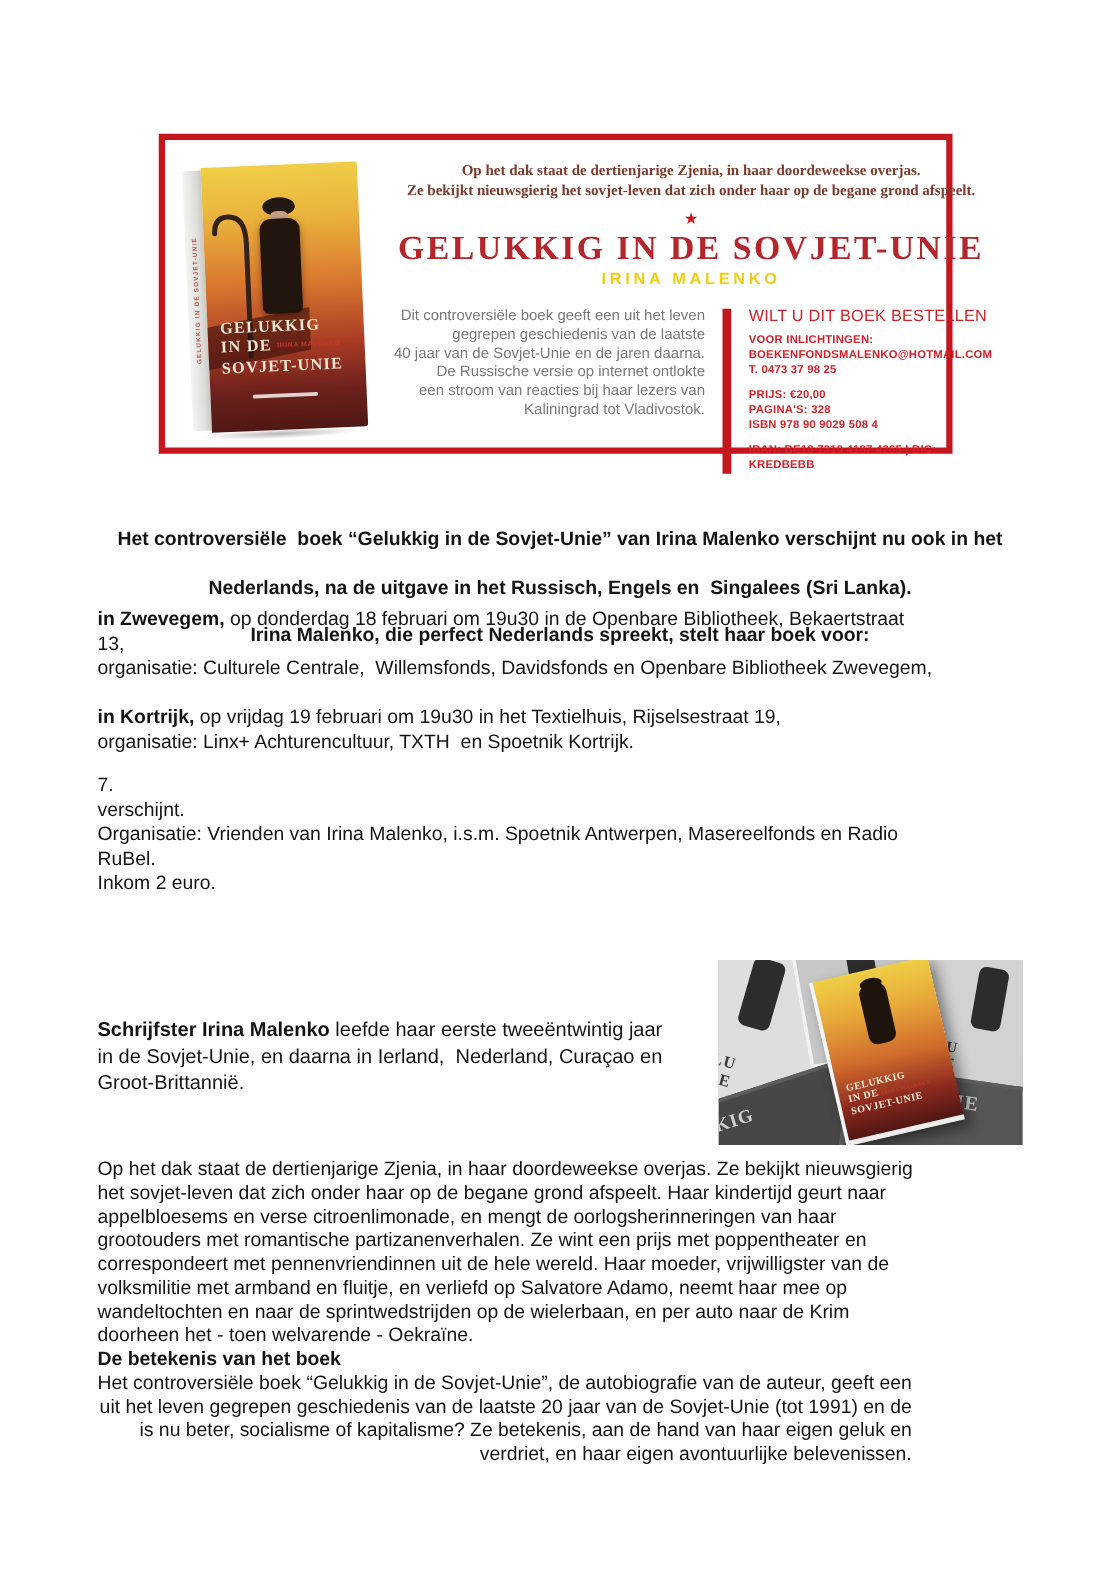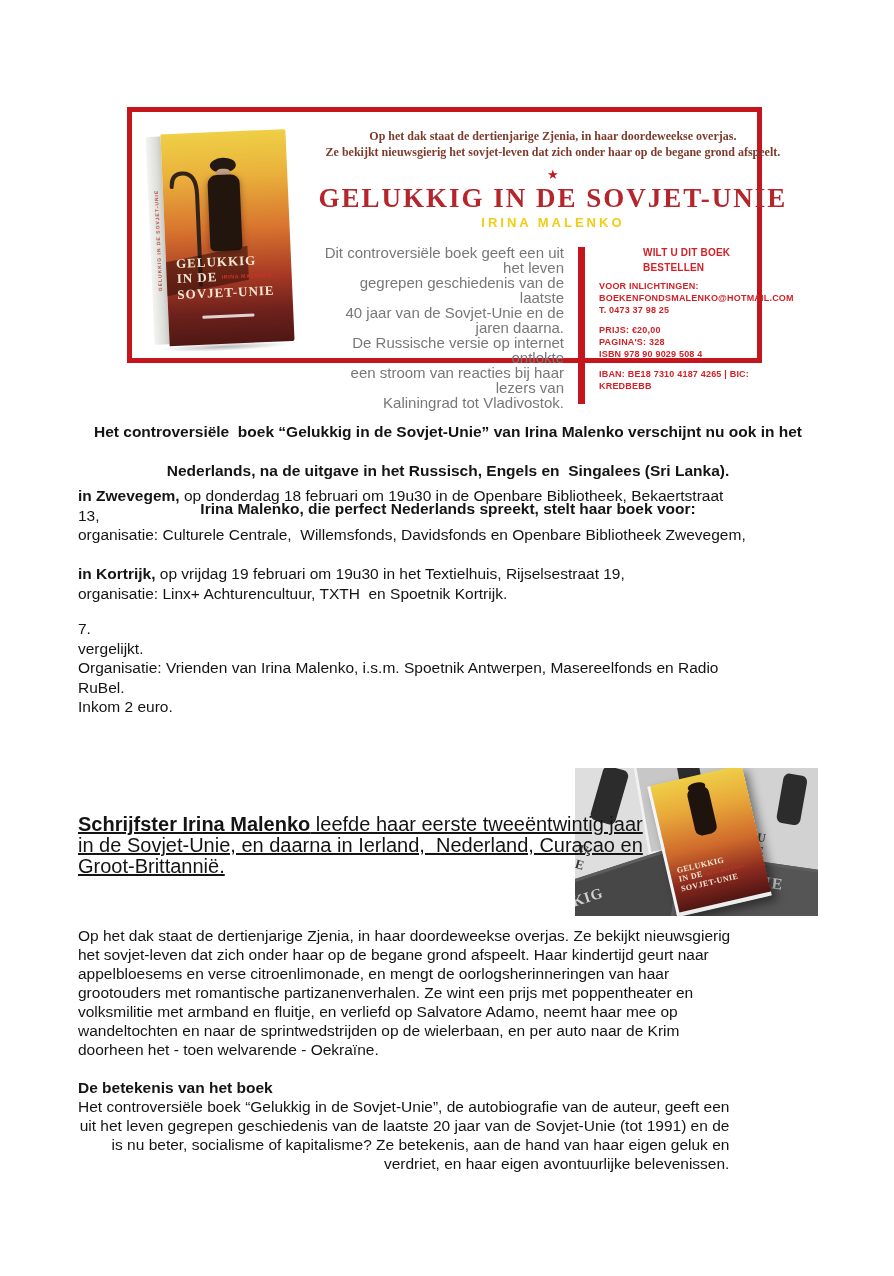--- a/index.html
+++ b/index.html
@@ -34,39 +34,39 @@
   .cover-imprint{position:absolute;left:34px;bottom:26px;width:52px;height:3px;background:rgba(255,255,255,.8);border-radius:1px;}
 
   .banner-right{flex:1;padding:16px 18px 0 2px;display:flex;flex-direction:column;}
   .tagline{font-family:"Liberation Serif", serif;color:#7d3b2d;font-size:12px;line-height:16px;
            text-align:center;font-weight:bold;}
   .star{color:#c4161c;text-align:center;font-size:13px;line-height:15px;margin-top:7px;}
   .banner-title{font-family:"Liberation Serif", serif;font-weight:bold;color:#b5262c;font-size:27px;
                 letter-spacing:2px;text-align:center;line-height:30px;margin:1px 0 0 0;}
   .banner-author{color:#f2cd13;font-weight:bold;font-size:13px;letter-spacing:3px;text-align:center;margin-top:2px;}
   .cols{display:flex;margin-top:15px;}
-  .blurb{width:252px;flex:none;text-align:right;color:#787878;font-size:15px;line-height:15px;}
+  .blurb{width:252px;flex:none;text-align:right;color:#787878;font-size:12px;line-height:15px;}
   .vdivider{width:7px;flex:none;background:#c4161c;margin:2px 14px 6px 14px;}
   .order{flex:1;color:#d31f26;font-size:9px;line-height:12px;}
-  .order-heading{font-weight:bold;font-size:10px;line-height:15px;margin-bottom:5px;letter-spacing:.2px;margin-left:44px;}
+  .order-heading{font-weight:normal;font-size:13px;line-height:15px;margin-bottom:5px;letter-spacing:.2px;}
   .order-group{margin-bottom:8px;font-weight:bold;letter-spacing:.2px;}
 
   
   .block{position:absolute;left:78px;}
   .line{white-space:pre;line-height:19.5px;font-size:15.5px;}
   .center .line{text-align:center;}
   .b{font-weight:bold;}
   .intro{top:404px;width:740px;font-weight:bold;}
   .intro .line{line-height:20.5px;margin-top:18px;}
   .ev-zwevegem{top:486px;}
   .ev-kortrijk{top:564px;}
   .ev-antwerpen{top:619px;}
   .lead-big{font-weight:bold;font-size:19.5px;}
   .bio{top:814px;}
-  .bio .line{line-height:21px;font-size:20px;text-decoration:underline;}
+  .bio .line{line-height:21px;font-size:16px;}
   .synopsis{top:926px;}
   .synopsis .line{line-height:19px;}
   .meaning-head{top:1078px;font-weight:bold;}
   .meaning{top:1097px;}
   .meaning .line{line-height:19px;text-align:right;}
 
   
   .photo{position:absolute;left:575px;top:768px;width:243px;height:148px;overflow:hidden;
          background:linear-gradient(115deg,#7e7e7e,#b7b7b7 55%,#8f8f8f);}
   .bw{position:absolute;background:#dedede;border:3px solid #f1f1f1;overflow:hidden;}
@@ -165,21 +165,21 @@
     <div class="line">organisatie: Culturele Centrale,  Willemsfonds, Davidsfonds en Openbare Bibliotheek Zwevegem,</div>
   </div>
 
   <div class="block ev-kortrijk">
     <div class="line"><span class="b">in Kortrijk,</span><span> op vrijdag 19 februari om 19u30 in het Textielhuis, Rijselsestraat 19,</span></div>
     <div class="line">organisatie: Linx+ Achturencultuur, TXTH  en Spoetnik Kortrijk.</div>
   </div>
 
   <div class="block ev-antwerpen">
     <div class="line">7.</div>
-    <div class="line">vergelijkt.</div>
+    <div class="line">verschijnt.</div>
     <div class="line">Organisatie: Vrienden van Irina Malenko, i.s.m. Spoetnik Antwerpen, Masereelfonds en Radio</div>
     <div class="line">RuBel.</div>
     <div class="line">Inkom 2 euro.</div>
   </div>
 
   <div class="photo">
     <div class="bw" style="left:-34px;top:-26px;width:120px;height:160px;transform:rotate(16deg);">
       <div class="blob" style="left:44px;top:22px;width:26px;height:56px;"></div>
       <div class="btxt" style="left:12px;bottom:28px;font-size:13px;"><span>GELU</span><br><span>IN DE</span></div>
     </div>
@@ -212,20 +212,21 @@
     <div class="line"><span class="b">Schrijfster Irina Malenko</span><span> leefde haar eerste tweeëntwintig jaar</span></div>
     <div class="line">in de Sovjet-Unie, en daarna in Ierland,  Nederland, Curaçao en</div>
     <div class="line">Groot-Brittannië.</div>
   </div>
 
   <div class="block synopsis">
     <div class="line">Op het dak staat de dertienjarige Zjenia, in haar doordeweekse overjas. Ze bekijkt nieuwsgierig</div>
     <div class="line">het sovjet-leven dat zich onder haar op de begane grond afspeelt. Haar kindertijd geurt naar</div>
     <div class="line">appelbloesems en verse citroenlimonade, en mengt de oorlogsherinneringen van haar</div>
     <div class="line">grootouders met romantische partizanenverhalen. Ze wint een prijs met poppentheater en</div>
+    <div class="line">correspondeert met pennenvriendinnen uit de hele wereld. Haar moeder, vrijwilligster van de</div>
     <div class="line">volksmilitie met armband en fluitje, en verliefd op Salvatore Adamo, neemt haar mee op</div>
     <div class="line">wandeltochten en naar de sprintwedstrijden op de wielerbaan, en per auto naar de Krim</div>
     <div class="line">doorheen het - toen welvarende - Oekraïne.</div>
   </div>
 
   <div class="block meaning-head">
     <div class="line">De betekenis van het boek</div>
   </div>
   <div class="block meaning">
     <div class="line">Het controversiële boek “Gelukkig in de Sovjet-Unie”, de autobiografie van de auteur, geeft een</div>

